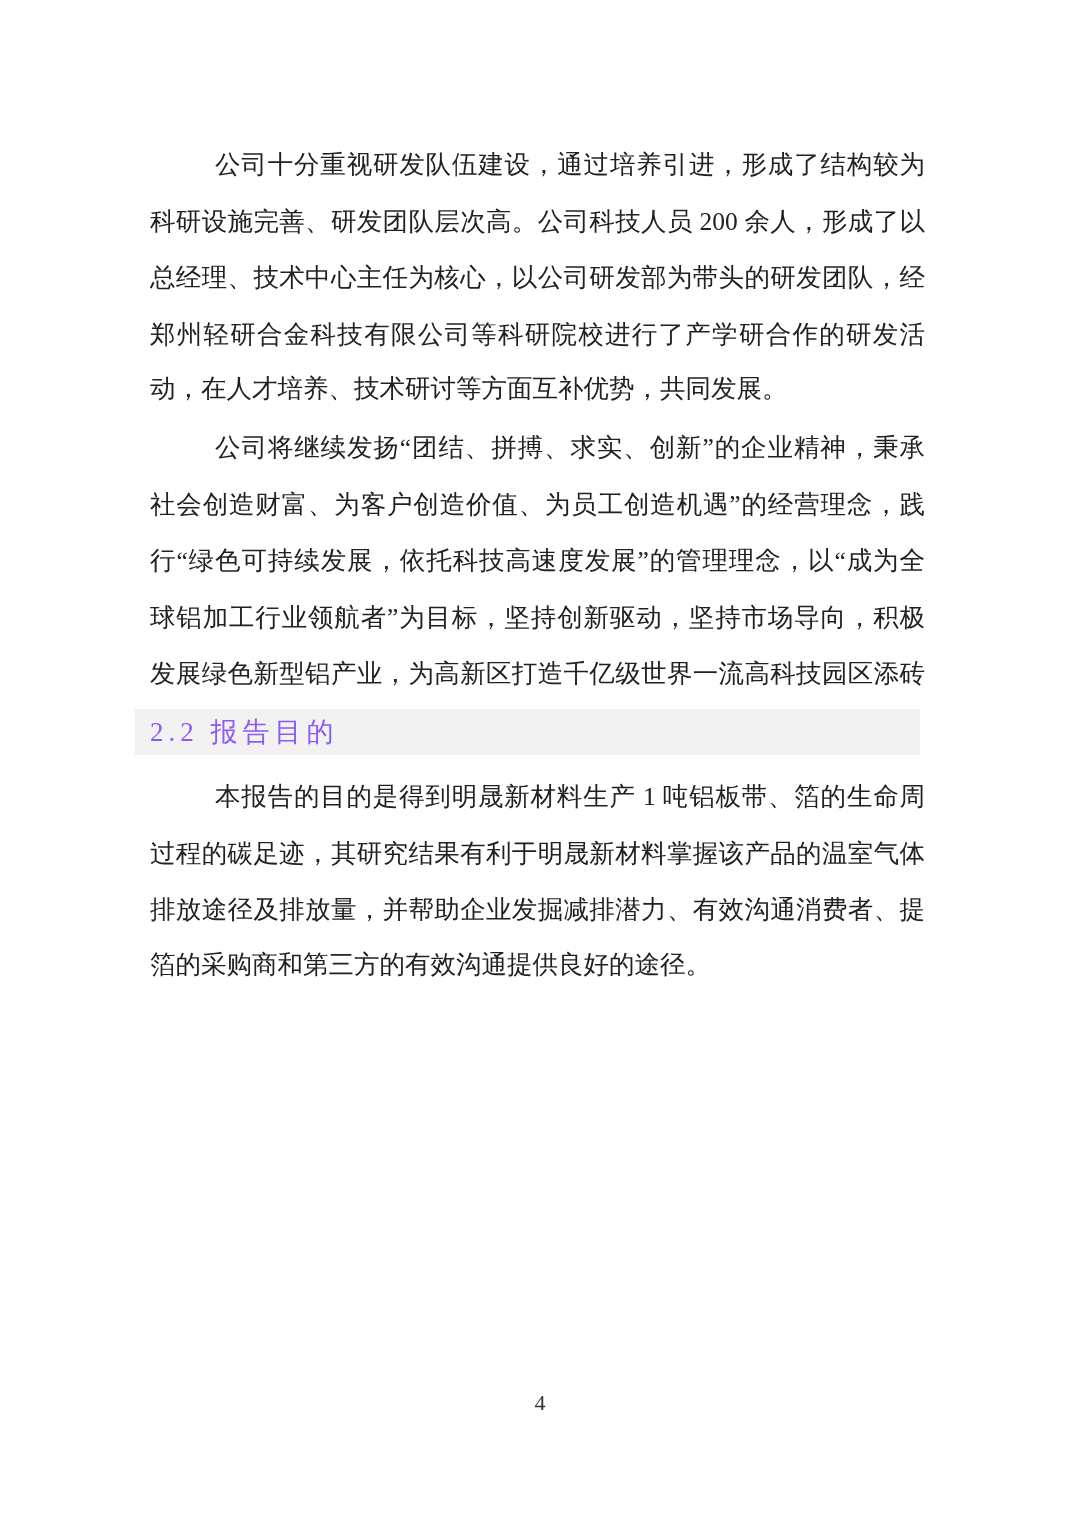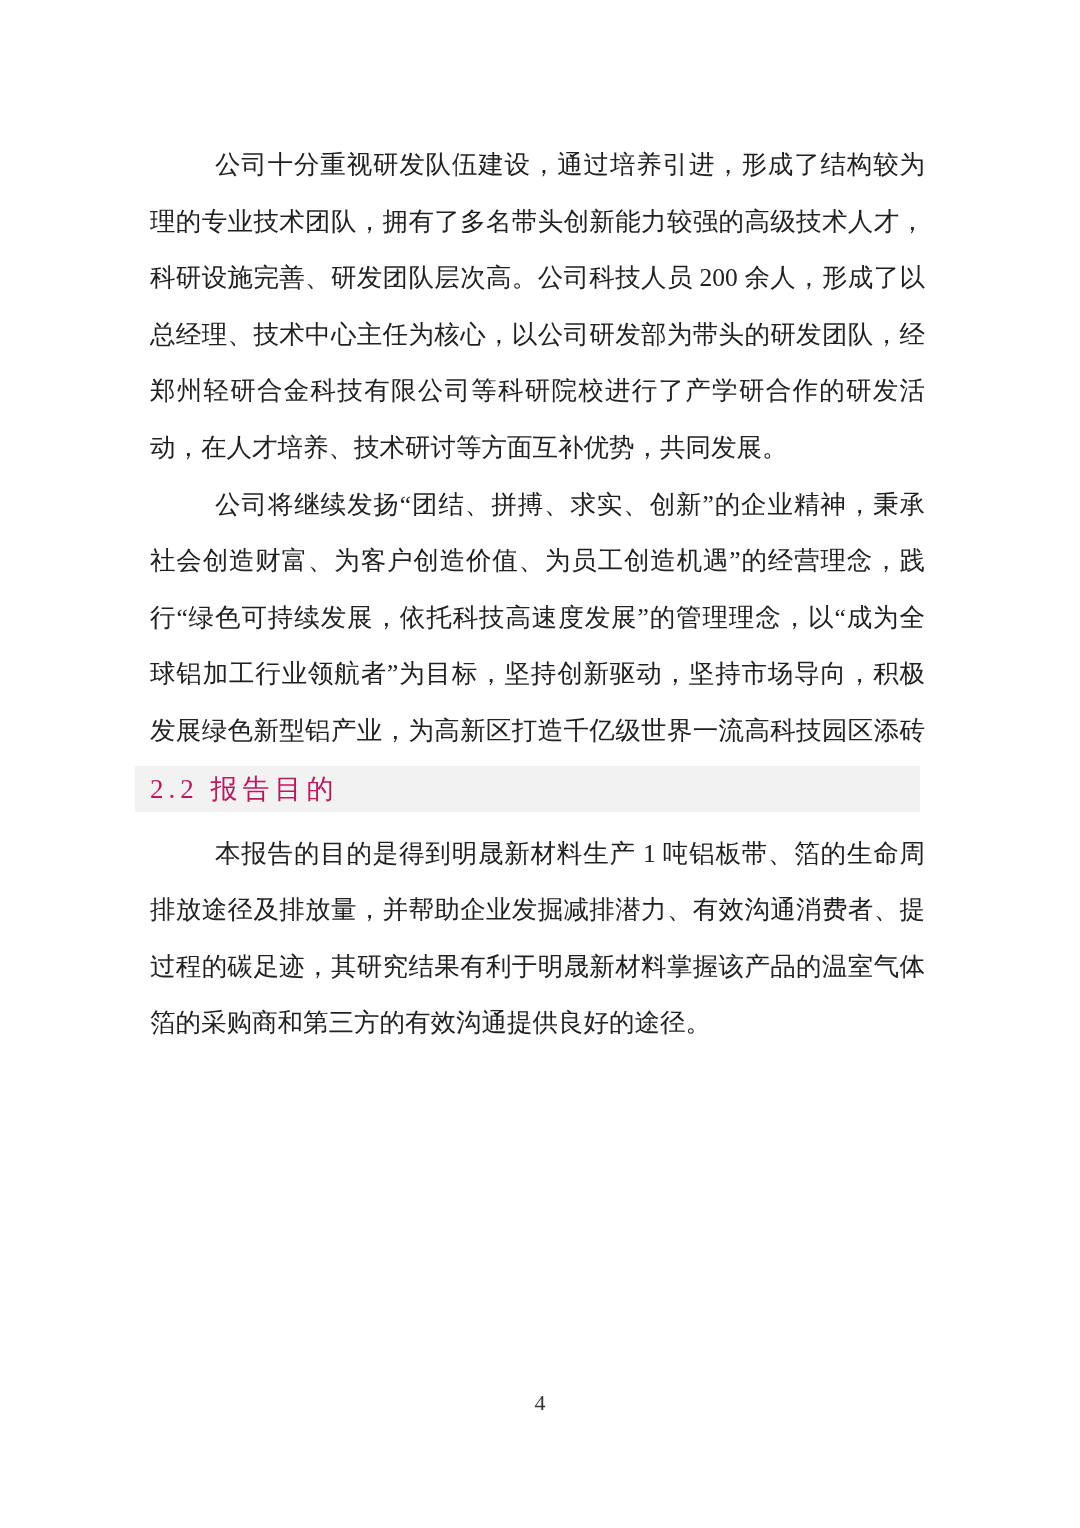--- a/index.html
+++ b/index.html
@@ -30,32 +30,33 @@
     text-align: justify;
     text-align-last: justify;
     color: #212121;
   }
   .line.first {
     text-indent: 65px;
   }
   .line.last {
     text-align: center;
     text-align-last: left;
+    font-family: Liberation Mono, monospace;
   }
   .section-heading {
     box-sizing: border-box;
     margin: 6px 0 14px -15px;
     width: 785px;
     height: 46px;
     line-height: 46px;
     padding-left: 15px;
     background: #f2f2f2;
     font-size: 27px;
     letter-spacing: 5px;
-    color: #be185d;
+    color: #8b5cf6;
     white-space: nowrap;
     overflow: hidden;
   }
   .page-footer {
     position: absolute;
     top: 1390px;
     left: 0;
     width: 100%;
     text-align: center;
   }
@@ -64,37 +65,36 @@
     color: #333333;
   }
 </style>
 </head>
 <body>
 
 <div class="page">
   <div class="doc-body" id="doc-body">
       <div class="paragraph">
         <div class="line first">公司十分重视研发队伍建设，通过培养引进，形成了结构较为合</div>
-        <div class="line">理的专业技术团队，拥有了多名带头创新能力较强的高级技术人才，</div>
         <div class="line">科研设施完善、研发团队层次高。公司科技人员 200 余人，形成了以</div>
         <div class="line">总经理、技术中心主任为核心，以公司研发部为带头的研发团队，经</div>
         <div class="line">郑州轻研合金科技有限公司等科研院校进行了产学研合作的研发活</div>
         <div class="line last">动，在人才培养、技术研讨等方面互补优势，共同发展。</div>
       </div>
       <div class="paragraph">
         <div class="line first">公司将继续发扬“团结、拼搏、求实、创新”的企业精神，秉承“为</div>
         <div class="line">社会创造财富、为客户创造价值、为员工创造机遇”的经营理念，践</div>
         <div class="line">行“绿色可持续发展，依托科技高速度发展”的管理理念，以“成为全</div>
         <div class="line">球铝加工行业领航者”为目标，坚持创新驱动，坚持市场导向，积极</div>
         <div class="line">发展绿色新型铝产业，为高新区打造千亿级世界一流高科技园区添砖</div>
       </div>
       <div class="section-heading">2.2 报告目的</div>
       <div class="paragraph">
         <div class="line first">本报告的目的是得到明晟新材料生产 1 吨铝板带、箔的生命周期</div>
+        <div class="line">过程的碳足迹，其研究结果有利于明晟新材料掌握该产品的温室气体</div>
         <div class="line">排放途径及排放量，并帮助企业发掘减排潜力、有效沟通消费者、提</div>
-        <div class="line">过程的碳足迹，其研究结果有利于明晟新材料掌握该产品的温室气体</div>
         <div class="line last">箔的采购商和第三方的有效沟通提供良好的途径。</div>
       </div>
     </div>
   <div class="page-footer">
     <span class="page-number">4</span>
   </div>
 </div>
 
 </body></html>

